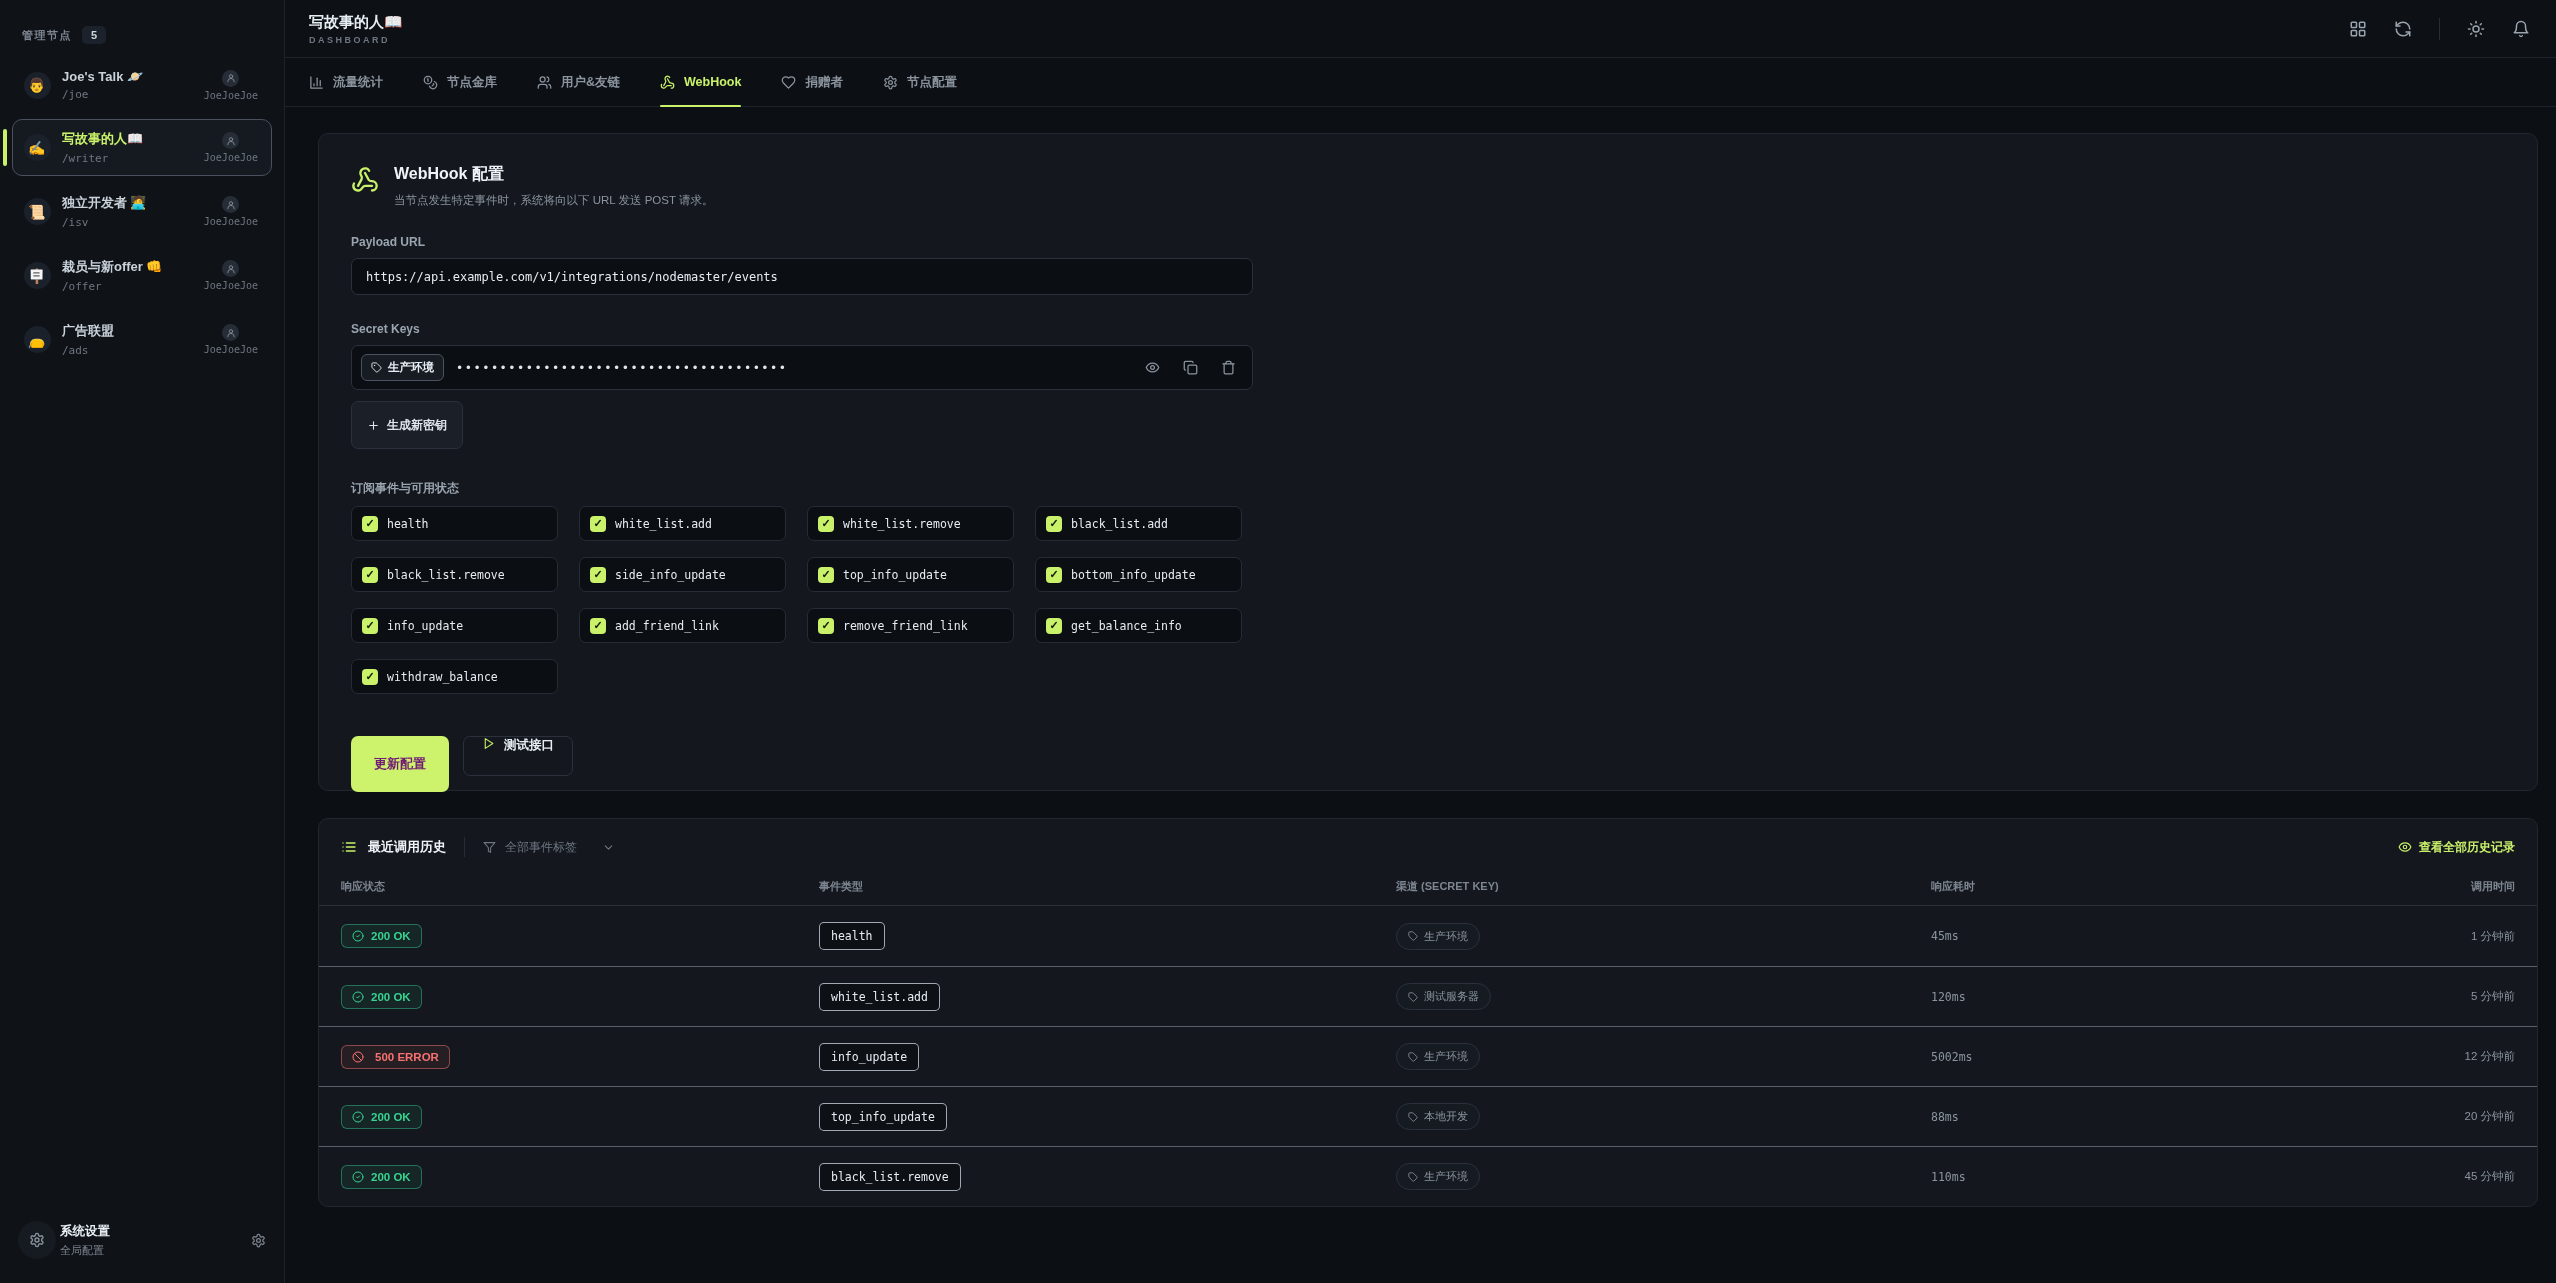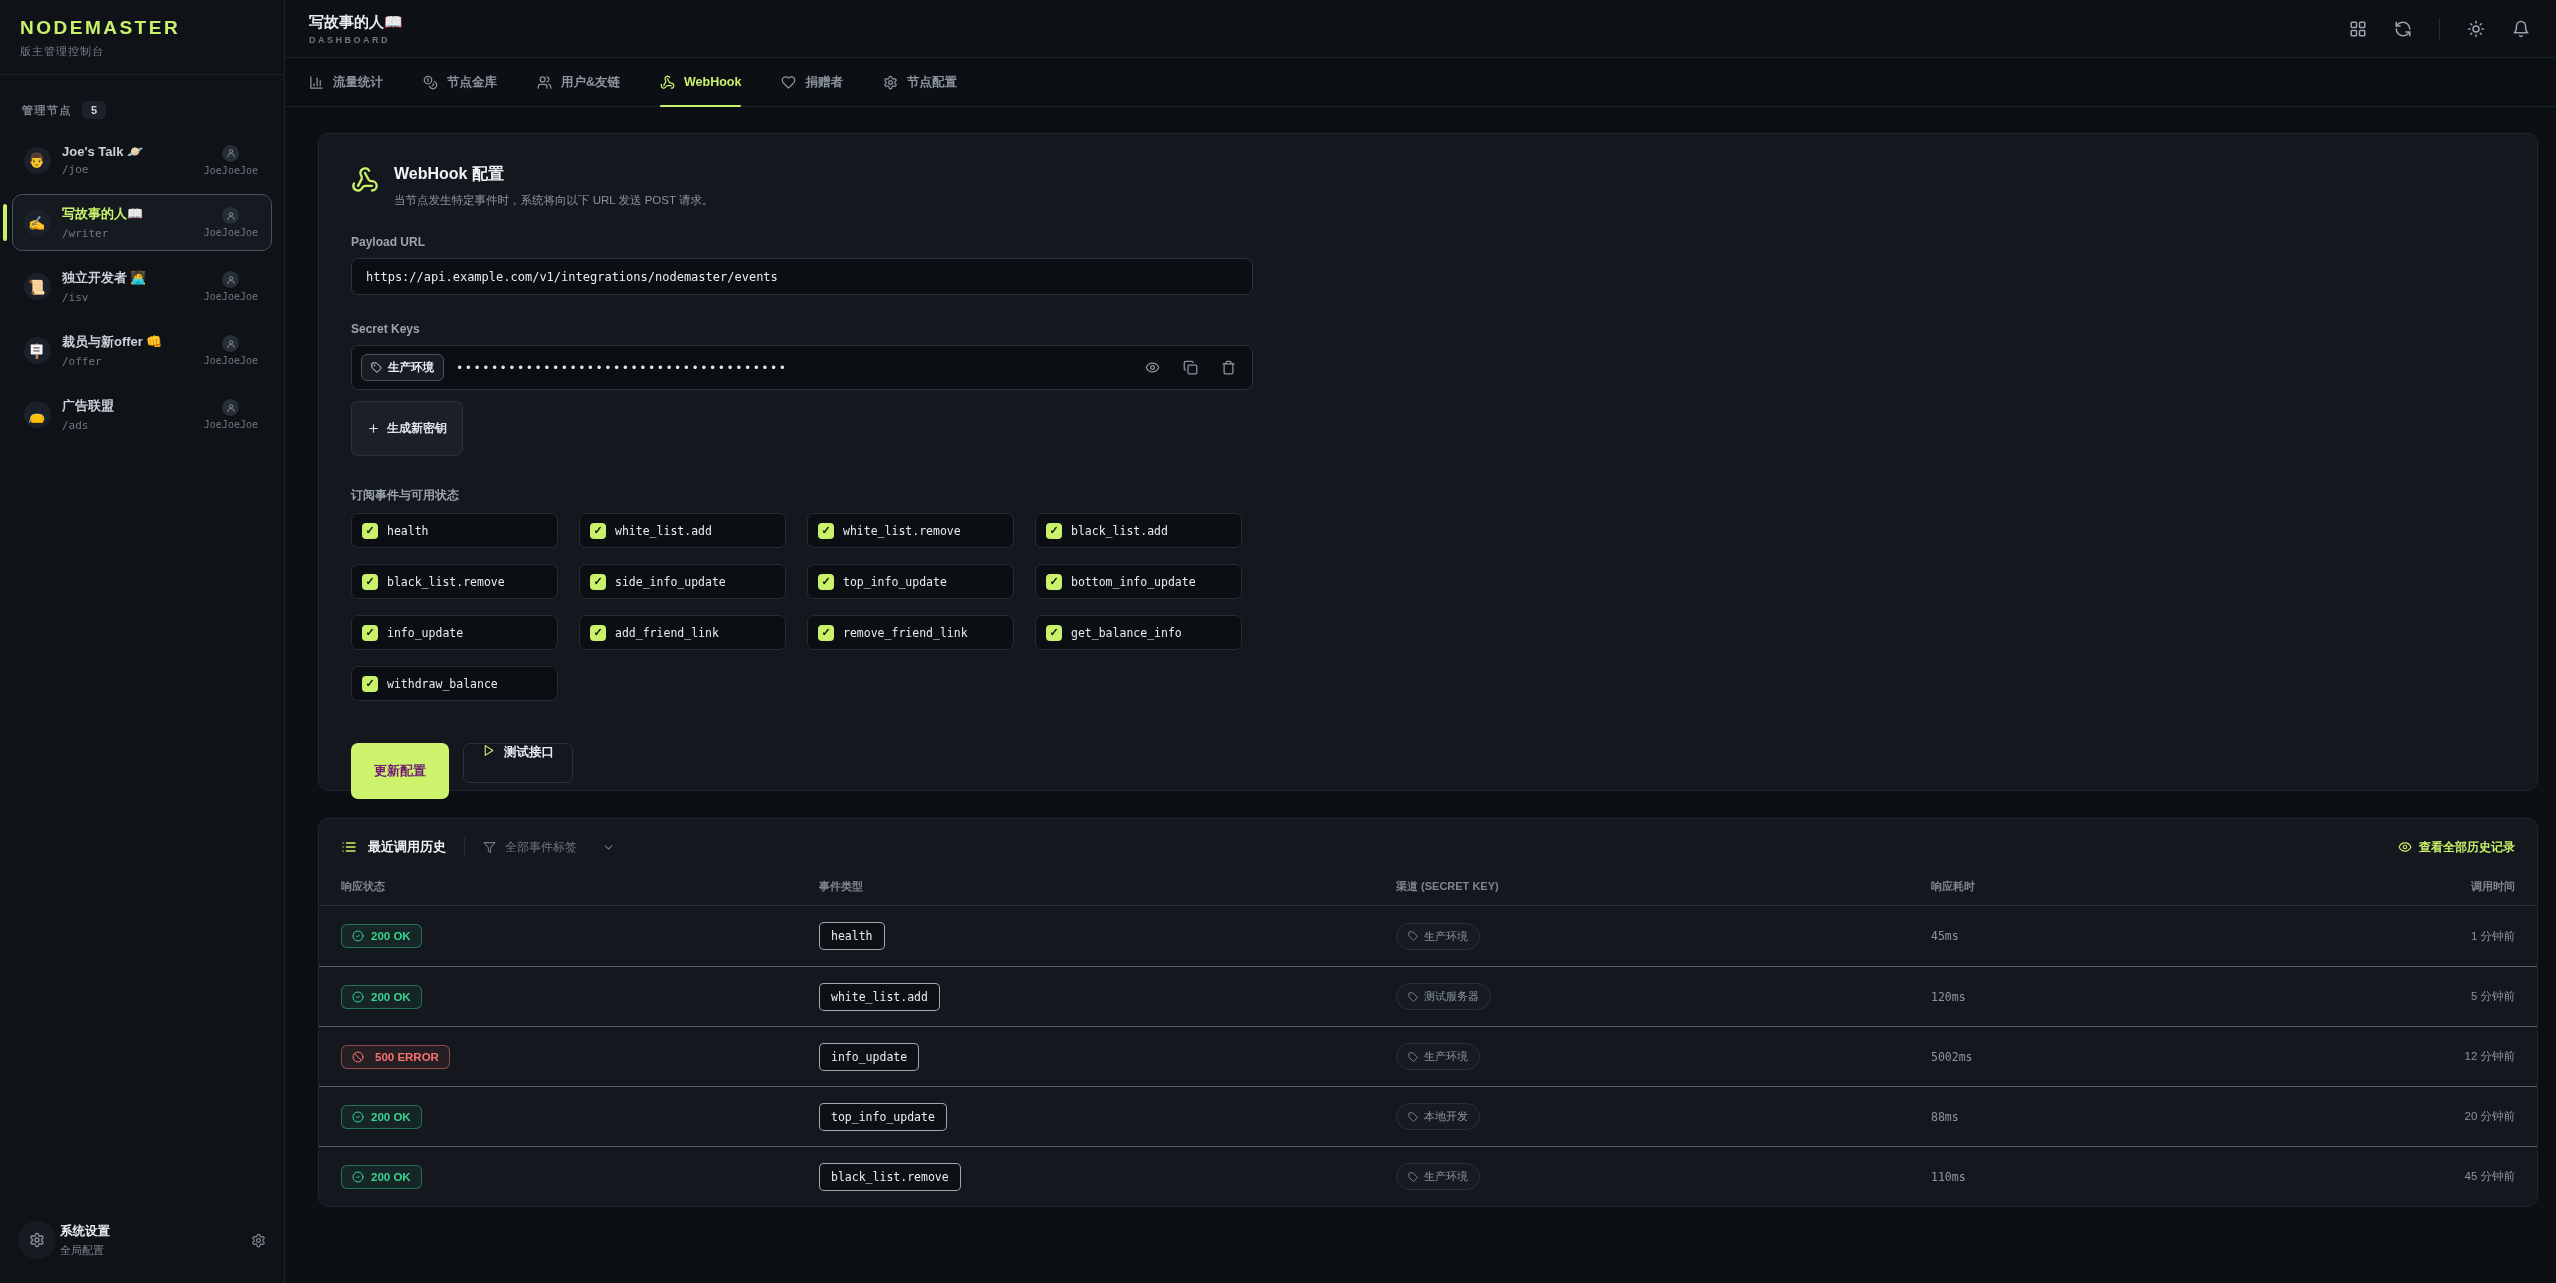--- a/index.html
+++ b/index.html
@@ -64,21 +64,21 @@
   .field-label { font-size:12px; font-weight:700; color:#9aa4af; margin:27px 0 9px; }
   .url-input { width:100%; height:37px; background:#0b0e12; border:1px solid #2a313c; border-radius:7px; color:#e6edf3; font-size:12px; padding:0 14px; outline:none; }
   .key-row { display:flex; align-items:center; height:45px; background:#0b0e12; border:1px solid #2a313c; border-radius:7px; padding:0 16px 0 9px; }
   .key-tag { display:inline-flex; align-items:center; gap:6px; border:1px solid #4a5260; background:#171c23; border-radius:6px; padding:5px 9px; font-size:11.5px; font-weight:700; color:#e6edf3; }
   .key-dots { margin-left:12px; font-size:12px; letter-spacing:1.5px; color:#dfe5ea; }
   .key-actions { margin-left:auto; display:flex; align-items:center; gap:23px; color:#8b949e; }
   .key-actions .act { cursor:pointer; }
   .newkey-row { display:flex; gap:10px; margin-top:11px; }
   .newkey-input { flex:1; height:40px; background:#0e1218; border:1px solid #262d37; border-radius:7px; color:#e6edf3; font-size:12px; padding:0 14px; outline:none; }
   .newkey-input::placeholder { color:#6e7681; }
-  .gen-btn { height:55px; padding:12px 15px; background:#1b2028; border:1px solid #2a313c; border-radius:7px; color:#dfe5ea; font-size:12px; font-weight:600; display:flex; align-items:center; gap:7px; cursor:pointer; }
+  .gen-btn { height:48px; padding:12px 15px; background:#1b2028; border:1px solid #2a313c; border-radius:7px; color:#dfe5ea; font-size:12px; font-weight:600; display:flex; align-items:center; gap:7px; cursor:pointer; }
 
   .events-label { margin-top:31px; }
   .event-grid { display:grid; grid-template-columns:repeat(4,207px); gap:16px 21px; }
   .event-cell { display:flex; align-items:center; gap:9px; height:35px; background:#0b0e12; border:1px solid #262c35; border-radius:7px; padding:0 10px; cursor:pointer; }
   .cb { width:16px; height:16px; min-width:16px; border-radius:4px; background:#c9f26a; color:#161c09; font-size:11px; font-weight:800; display:flex; align-items:center; justify-content:center; line-height:1; }
   .event-name { font-size:11.5px; color:#e6edf3; }
 
   .btn-row { display:flex; gap:14px; margin-top:42px; }
   .primary-btn { height:56px; padding:1px 23px; background:#cdf36d; border:none; border-radius:7px; color:#701a75; font-size:13px; font-weight:800; cursor:pointer; font-family:inherit; }
   .ghost-btn { height:40px; padding:0 18px; background:transparent; border:1px solid #2a313c; border-radius:7px; color:#e6edf3; font-size:12.5px; font-weight:700; display:flex; align-items:flex-start; gap:9px; cursor:pointer; font-family:inherit; }
@@ -108,24 +108,20 @@
   .chan-pill { display:inline-flex; align-items:center; gap:6px; width:max-content; border:1px solid #2a313c; background:#161b22; border-radius:999px; padding:5px 11px; font-size:11px; color:#8b949e; }
   .td-dur { font-size:11.5px; color:#8b949e; }
   .td-time { font-size:11.5px; color:#8b949e; }
 </style>
 </head>
 <body>
 
 <div class="app">
 
   <aside class="sidebar">
-    <div class="logo-block">
-      <div class="logo">NODEMASTER</div>
-      <div class="logo-sub">版主管理控制台</div>
-    </div>
 
     <div class="side-section">
       <span class="side-section-label">管理节点</span>
       <span class="side-count">5</span>
     </div>
 
     <div class="node-list">
 
       <div class="node-item">
         <span class="node-avatar">👨</span>

